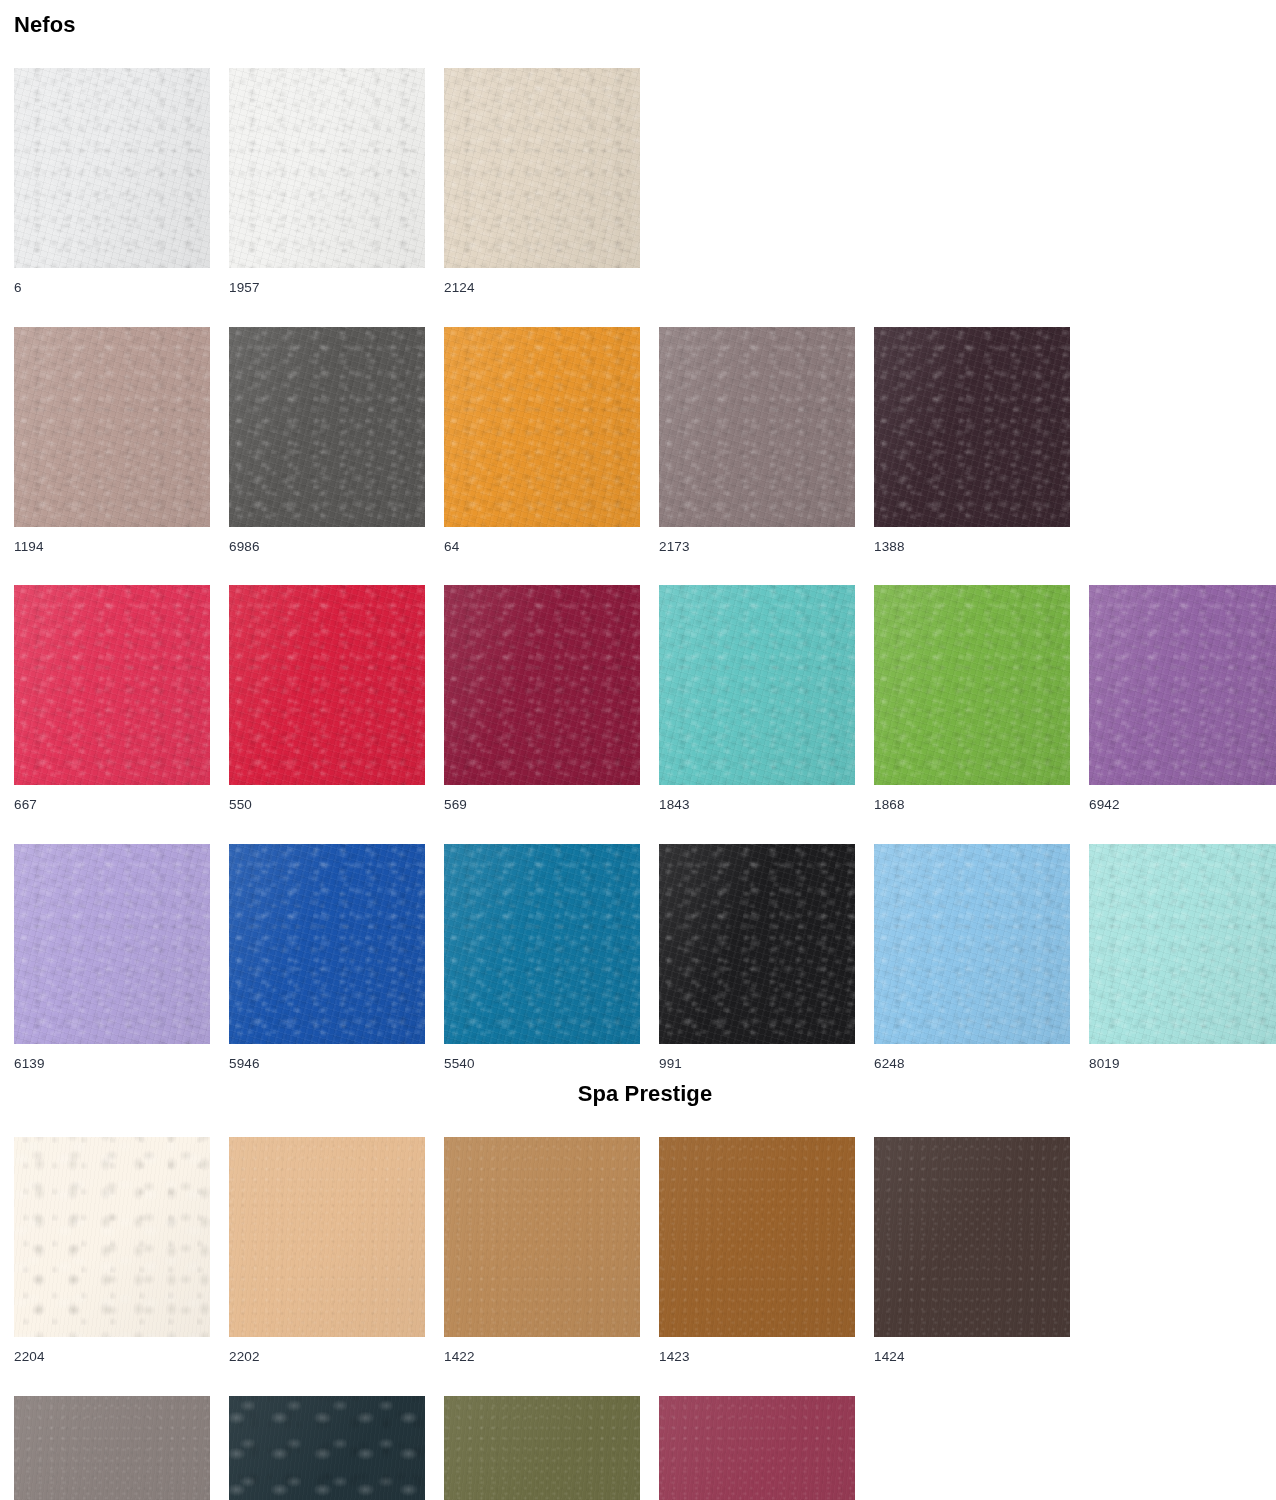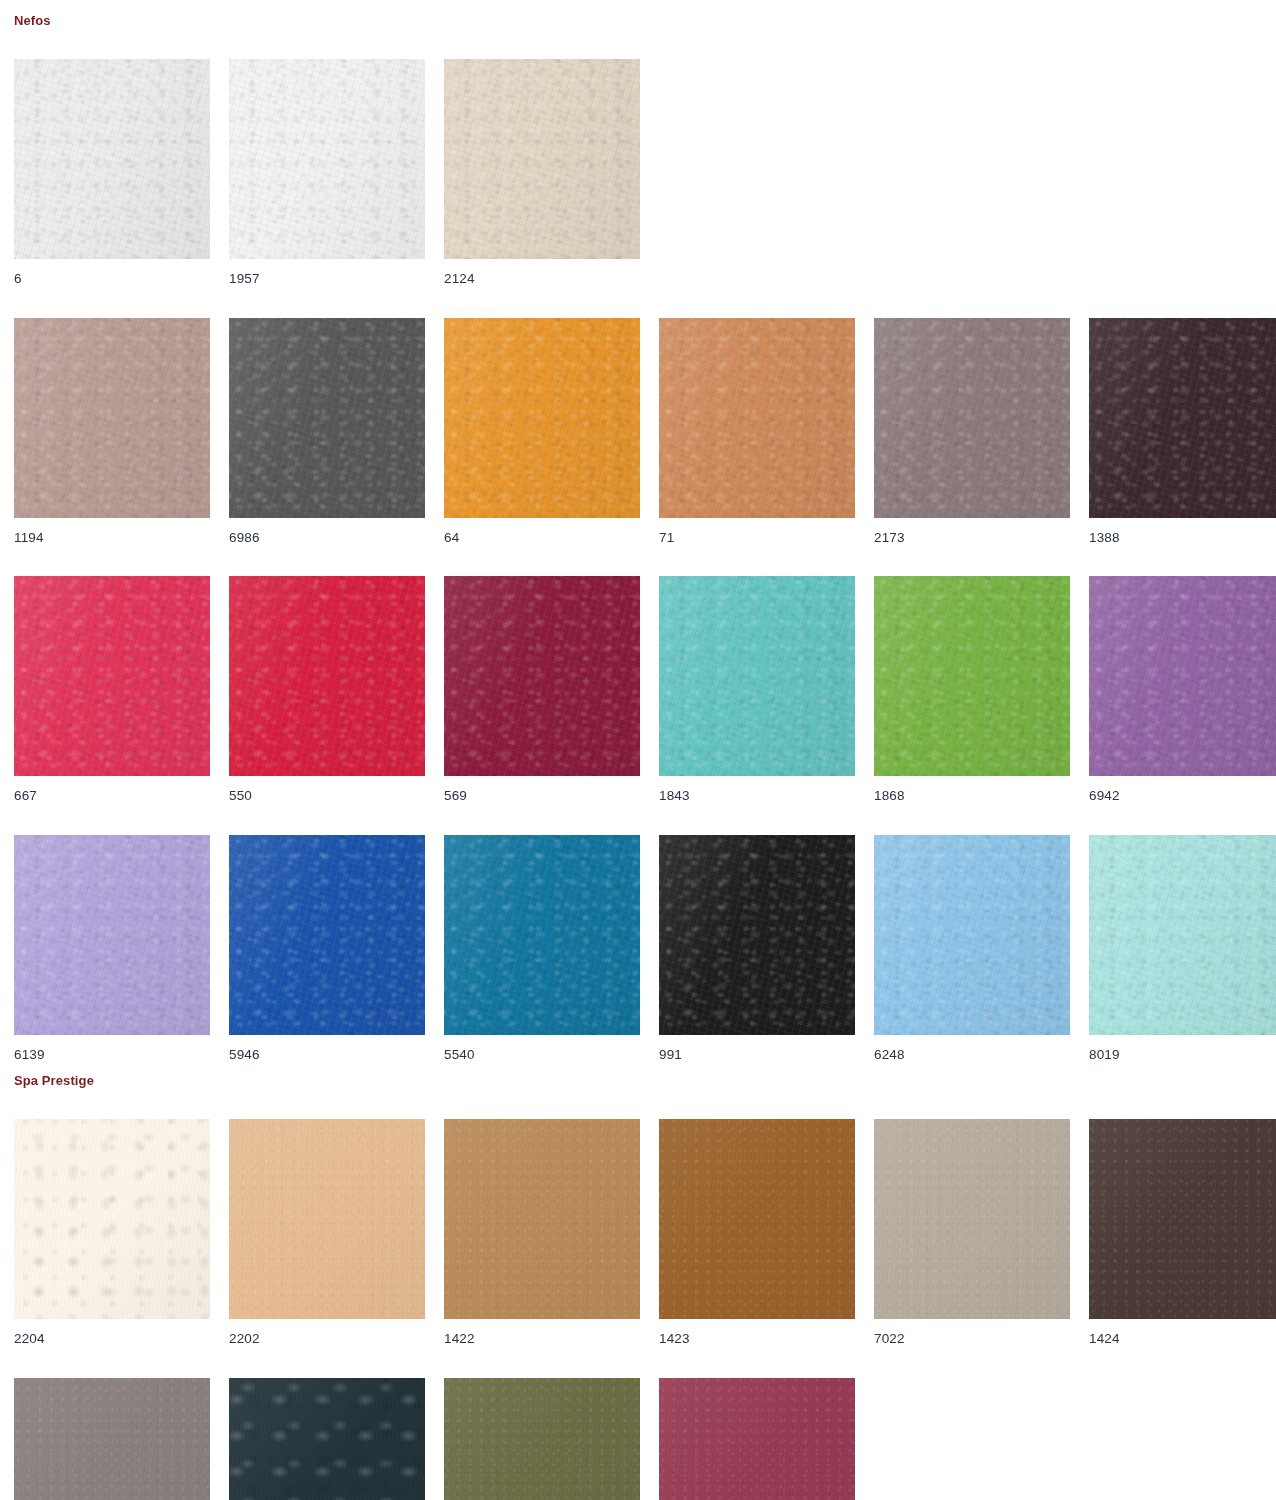--- a/index.html
+++ b/index.html
@@ -15,30 +15,30 @@
     font-family: "Liberation Sans", "DejaVu Sans", sans-serif;
     color: #2c3342;
     overflow: hidden;
   }
   .catalogue {
     width: 1276px;
     padding: 0 0 0 14px;
   }
   .section { margin: 0; }
   .section-title {
-    font-size: 13px;
+    font-size: 22px;
     font-weight: bold;
-    color: #7f1d1d;
+    color: #000000;
     letter-spacing: 0.1px;
     line-height: 1;
     margin: 0;
     padding: 0;
   }
   .section-nefos .section-title { padding-top: 14px; }
-  .section-spa .section-title { padding-top: 13px; }
+  .section-spa .section-title { padding-top: 13px; text-align: center; }
   .rows { margin-top: 0; }
   .swatch-row {
     display: flex;
     flex-direction: row;
     gap: 19px;
     margin-top: 32px;
   }
   .swatch-cell {
     width: 196px;
     flex: 0 0 196px;
@@ -148,24 +148,20 @@
         </div>
         <div class="swatch-cell">
           <div class="swatch-chip" style="background-color: rgb(89, 88, 86);"></div>
           <div class="swatch-label">6986</div>
         </div>
         <div class="swatch-cell">
           <div class="swatch-chip" style="background-color: rgb(233, 150, 44);"></div>
           <div class="swatch-label">64</div>
         </div>
         <div class="swatch-cell">
-          <div class="swatch-chip" style="background-color: rgb(208, 138, 90);"></div>
-          <div class="swatch-label">71</div>
-        </div>
-        <div class="swatch-cell">
           <div class="swatch-chip" style="background-color: rgb(140, 123, 124);"></div>
           <div class="swatch-label">2173</div>
         </div>
         <div class="swatch-cell">
           <div class="swatch-chip" style="background-color: rgb(59, 39, 48);"></div>
           <div class="swatch-label">1388</div>
         </div>
       </div>
 
       <div class="swatch-row">
@@ -240,24 +236,20 @@
         </div>
         <div class="swatch-cell">
           <div class="swatch-chip grain-fine" style="background-color: rgb(186, 138, 88);"></div>
           <div class="swatch-label">1422</div>
         </div>
         <div class="swatch-cell">
           <div class="swatch-chip grain-fine" style="background-color: rgb(154, 98, 43);"></div>
           <div class="swatch-label">1423</div>
         </div>
         <div class="swatch-cell">
-          <div class="swatch-chip grain-fine" style="background-color: rgb(182, 172, 158);"></div>
-          <div class="swatch-label">7022</div>
-        </div>
-        <div class="swatch-cell">
           <div class="swatch-chip grain-fine" style="background-color: rgb(74, 58, 54);"></div>
           <div class="swatch-label">1424</div>
         </div>
       </div>
 
       <div class="swatch-row">
         <div class="swatch-cell">
           <div class="swatch-chip grain-fine" style="background-color: rgb(137, 127, 124);"></div>
 
         </div>

